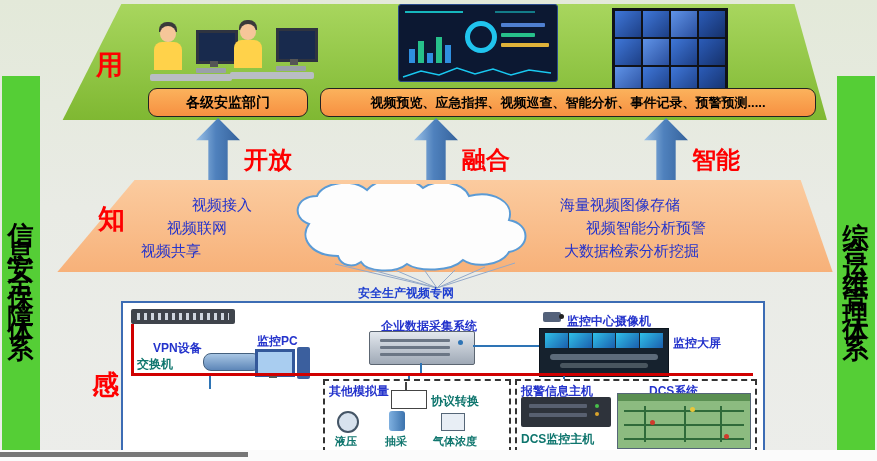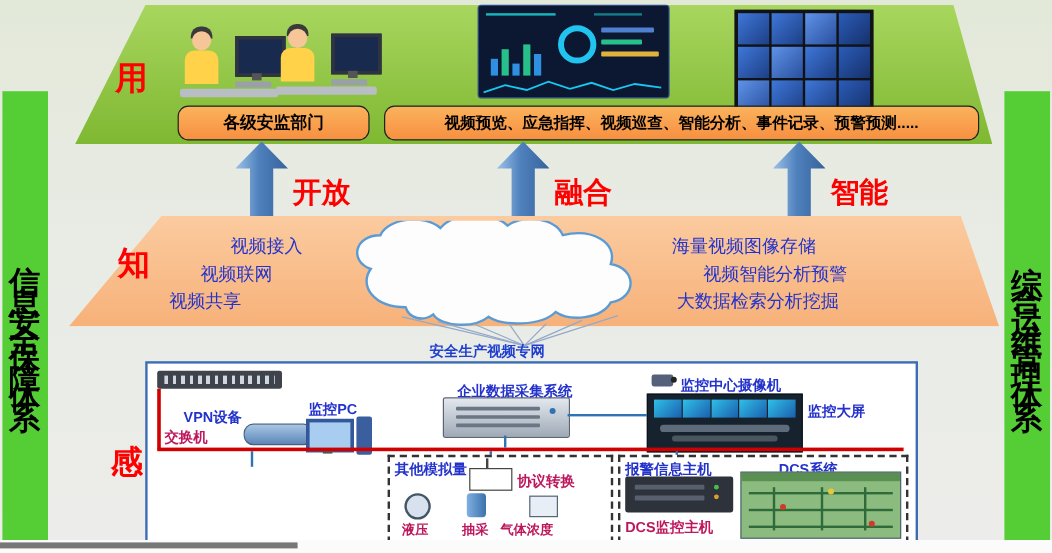--- a/index.html
+++ b/index.html
@@ -37,21 +37,21 @@
   .arrow-lbl{color:#fe0000;font-weight:bold;font-size:24px;white-space:nowrap;}
 
   
   .blue-item{color:#2433cc;font-size:15px;white-space:nowrap;}
   .cloud-title{color:#e00000;font-weight:bold;font-size:21px;text-align:center;}
   .net-lbl{color:#1f3fd0;font-weight:bold;font-size:12px;white-space:nowrap;}
 
   
   .bbox{left:121px;top:301px;width:640px;height:152px;background:#fff;border:2px solid #3c6cb4;}
   .lbl-blue{color:#2433cc;font-weight:bold;font-size:12px;white-space:nowrap;}
-  .lbl-black{color:#be185d;font-weight:bold;font-size:12px;white-space:nowrap;}
+  .lbl-black{color:#0f766e;font-weight:bold;font-size:12px;white-space:nowrap;}
   .lbl-black.sm{font-size:11px;}
   .dash-group{border:2px dashed #333;background:#fff;}
   .wire-red{background:#d00000;}
   .wire-blue{background:#2e74b5;}
 
   
   .desk{background:#b9bdc4;border-radius:2px;}
   .monitor{background:#182a4d;border:3px solid #2f3440;}
   .mstand{background:#555;}
   .head{background:#f6c699;border-radius:50%;}
@@ -269,21 +269,21 @@
     <div class="abs dash-group" style="left:200px;top:76px;width:184px;height:70px;text-align:right;">
       <div class="abs lbl-blue" style="left:4px;top:2px;">其他模拟量</div>
       <div class="abs" style="left:80px;top:1px;width:2px;height:8px;background:#444;"></div>
       <div class="abs conv" style="left:66px;top:9px;width:34px;height:17px;"></div>
       <div class="abs lbl-black" style="left:106px;top:12px;">协议转换</div>
       <div class="abs gauge" style="left:12px;top:30px;width:18px;height:18px;"></div>
       <div class="abs cyl" style="left:64px;top:30px;width:16px;height:20px;"></div>
       <div class="abs meter" style="left:116px;top:32px;width:22px;height:16px;"></div>
       <div class="abs lbl-black sm" style="left:10px;top:53px;">液压</div>
       <div class="abs lbl-black sm" style="left:60px;top:53px;">抽采</div>
-      <div class="abs lbl-black sm" style="left:92px;top:53px;">气体浓度</div>
+      <div class="abs lbl-black sm" style="left:108px;top:53px;">气体浓度</div>
     </div>
 
     <div class="abs dash-group" style="left:392px;top:76px;width:238px;height:70px;">
       <div class="abs lbl-blue" style="left:4px;top:2px;">报警信息主机</div>
       <div class="abs lbl-blue" style="left:132px;top:2px;">DCS系统</div>
       <div class="abs wire-red" style="left:132px;top:15px;width:54px;height:2px;"></div>
       <div class="abs host" style="left:4px;top:16px;width:90px;height:30px;">
         <div class="abs hslot" style="left:8px;top:7px;width:58px;height:4px;"></div>
         <div class="abs hslot" style="left:8px;top:16px;width:58px;height:4px;"></div>
         <div class="abs" style="left:74px;top:7px;width:4px;height:4px;border-radius:50%;background:#47c04a;"></div>

